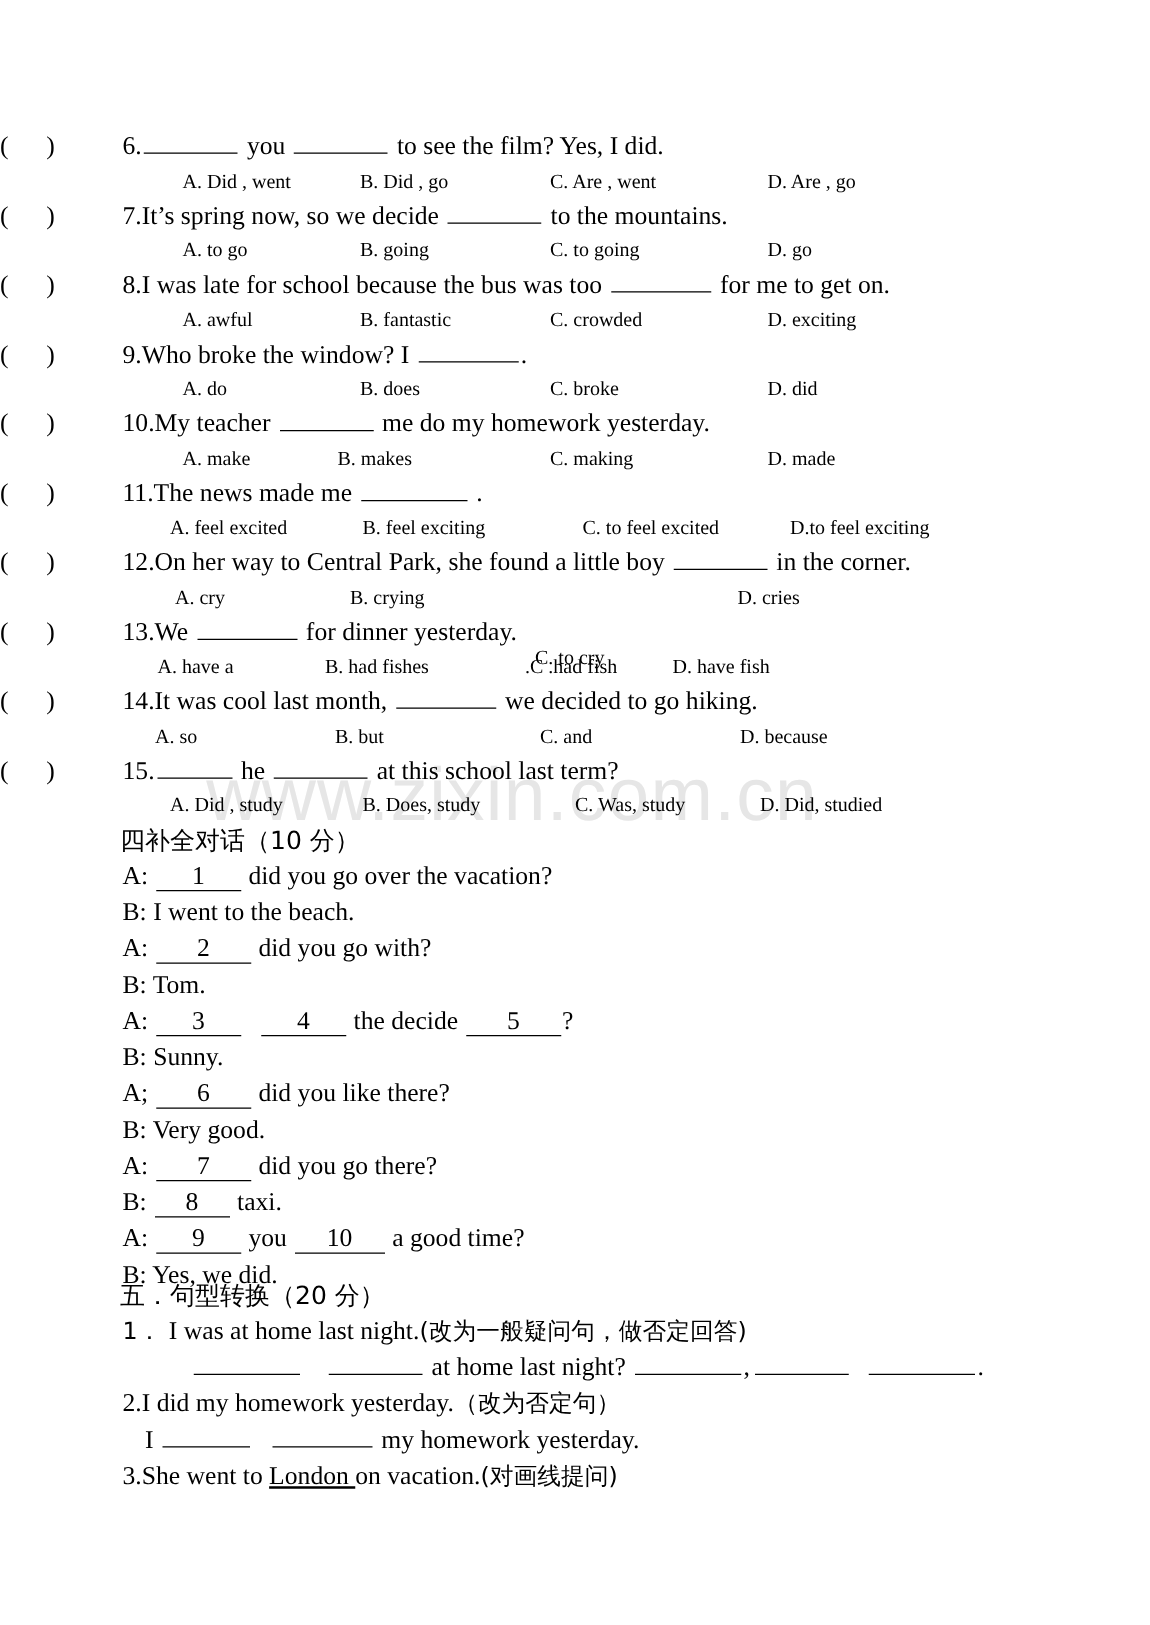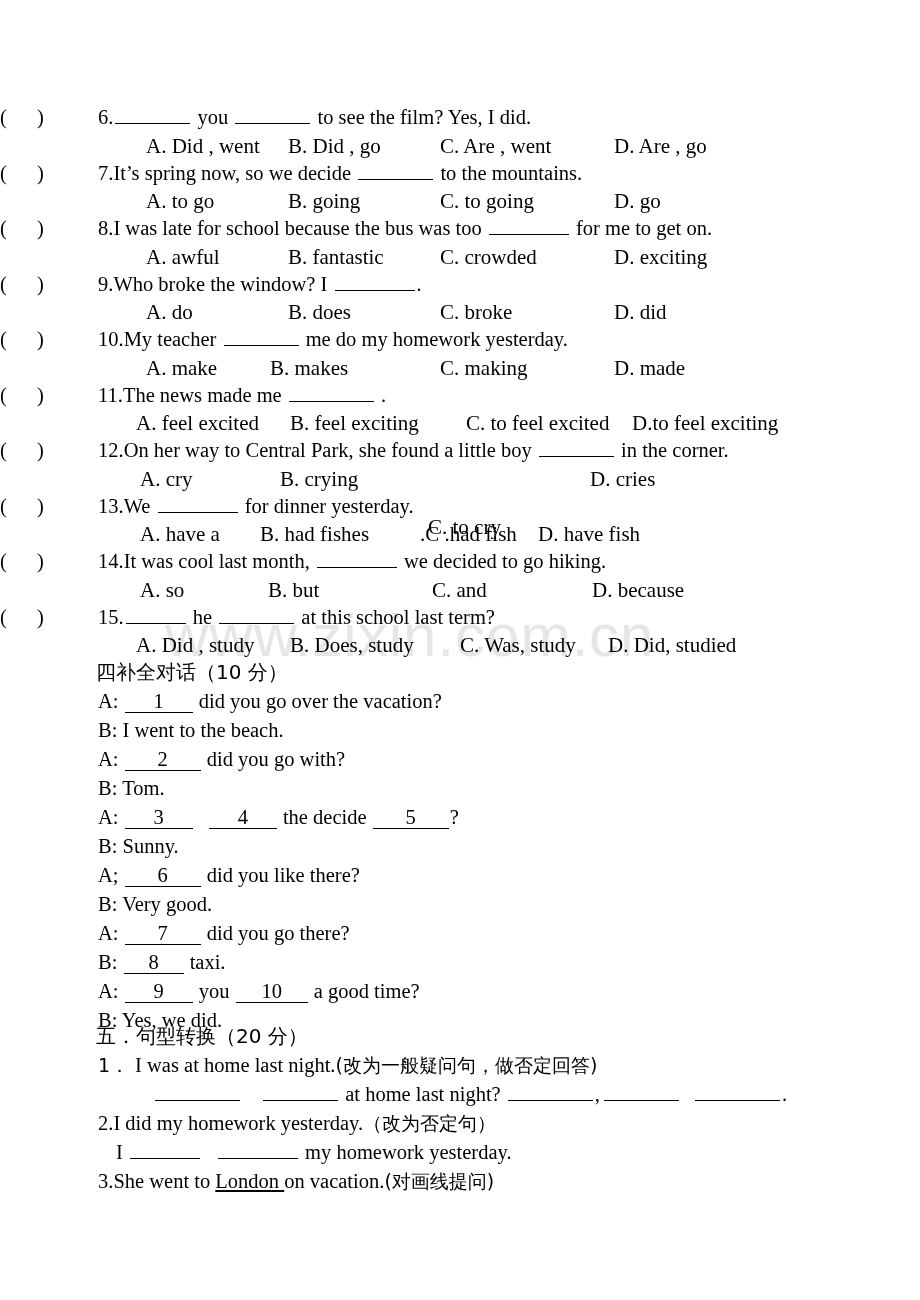--- a/index.html
+++ b/index.html
@@ -58,21 +58,21 @@
     position: absolute;
     left: -98px;
     top: 0;
   }
   .paren-close {
     position: absolute;
     left: -61px;
     top: 0;
   }
   .opt-line {
-    font-size: 21px;
+    font-size: 16px;
     line-height: 28px;
     height: 28px;
     position: relative;
     white-space: nowrap;
   }
   .opt {
     position: absolute;
     top: 0;
   }
   .blank {
@@ -248,35 +248,35 @@
         </div>
       </div>
 
       <div class="mc-block">
         <div class="q-line">
           <span class="paren-open">(</span>
           <span class="paren-close">)</span>
           <span>13.</span><span>We </span><span class="blank b80"></span><span> for dinner yesterday.</span>
         </div>
         <div class="opt-line">
-          <span class="opt" style="left:42px;text-align:center;">A. have a</span>
+          <span class="opt" style="left:28px;text-align:center;">A. have a</span>
           <span class="opt" style="left:162px;">B. had fishes</span>
           <span class="opt" style="left:310px;margin-left:12px;">.C .had fish</span>
           <span class="opt" style="left:440px;">D. have fish</span>
         </div>
       </div>
 
       <div class="mc-block">
         <div class="q-line">
           <span class="paren-open">(</span>
           <span class="paren-close">)</span>
           <span>14.</span><span>It was cool last month, </span><span class="blank b80"></span><span> we decided to go hiking.</span>
         </div>
         <div class="opt-line">
-          <span class="opt" style="left:42px;">A. so</span>
+          <span class="opt" style="left:26px;">A. so</span>
           <span class="opt" style="left:170px;">B. but</span>
           <span class="opt" style="left:334px;">C. and</span>
           <span class="opt" style="left:494px;">D. because</span>
         </div>
       </div>
 
       <div class="mc-block">
         <div class="q-line">
           <span class="paren-open">(</span>
           <span class="paren-close">)</span>

